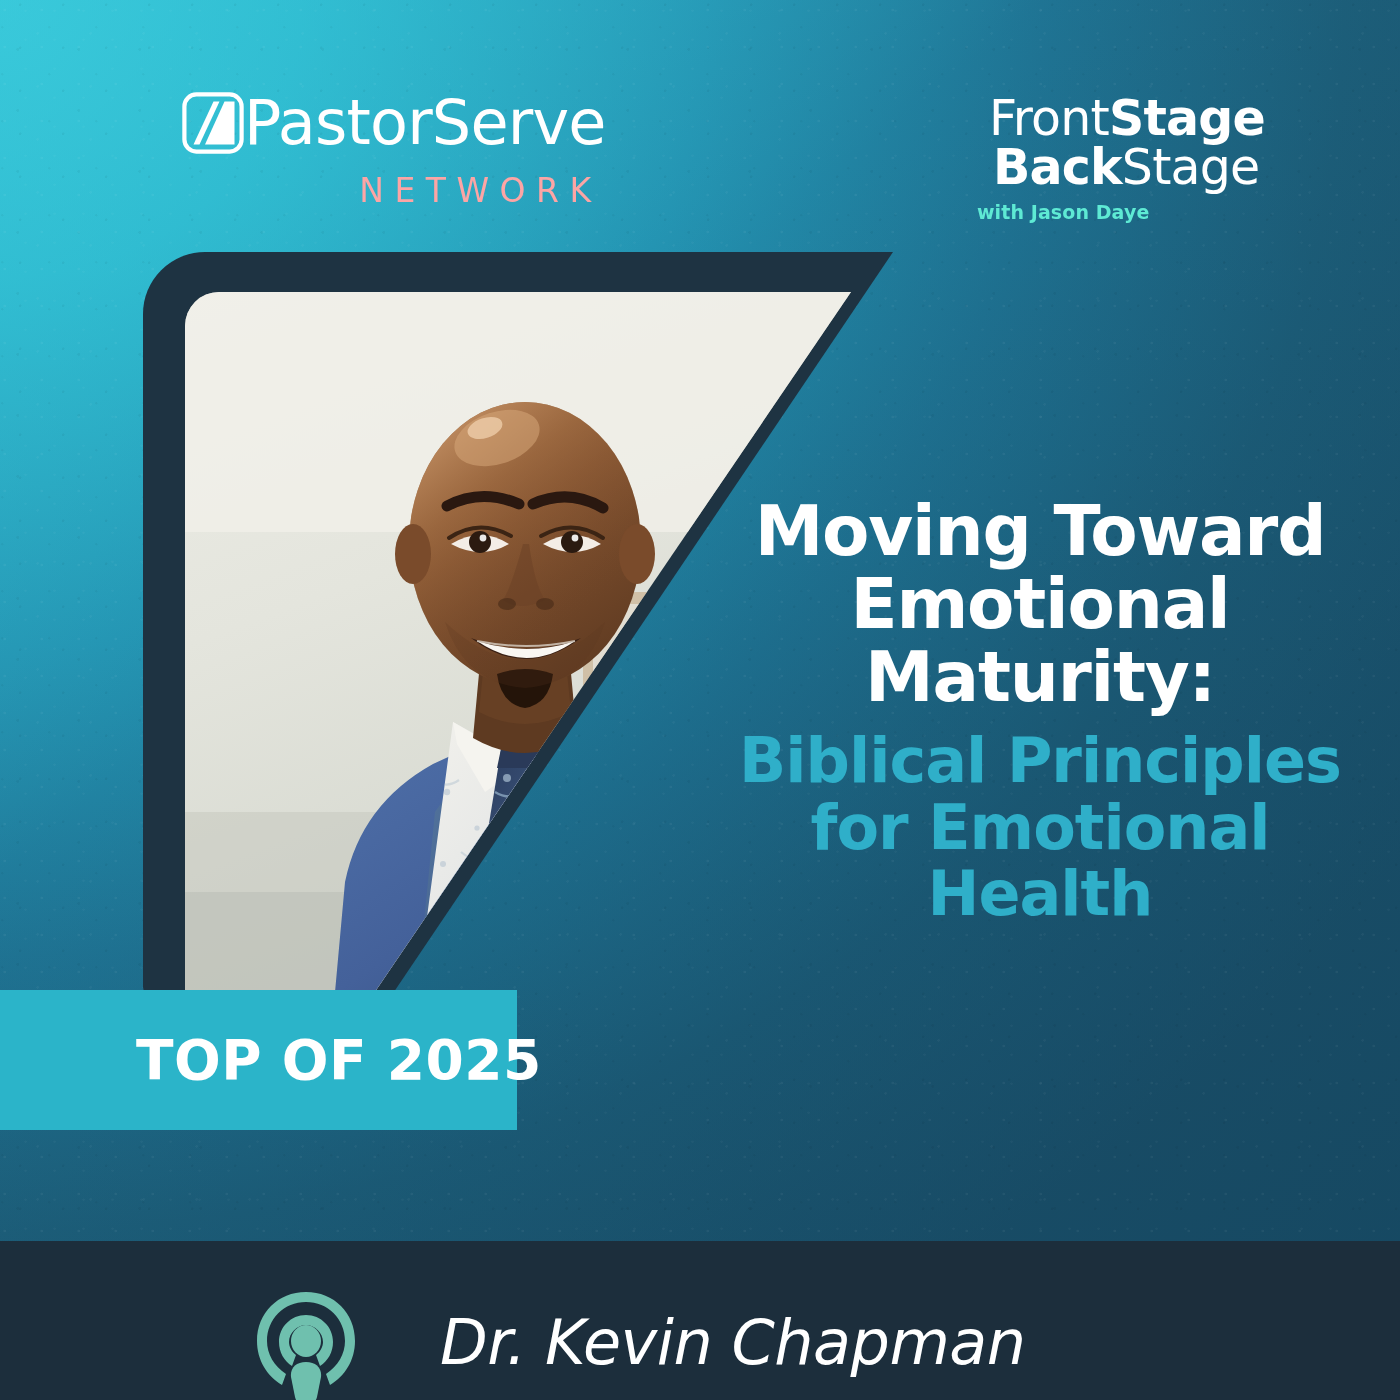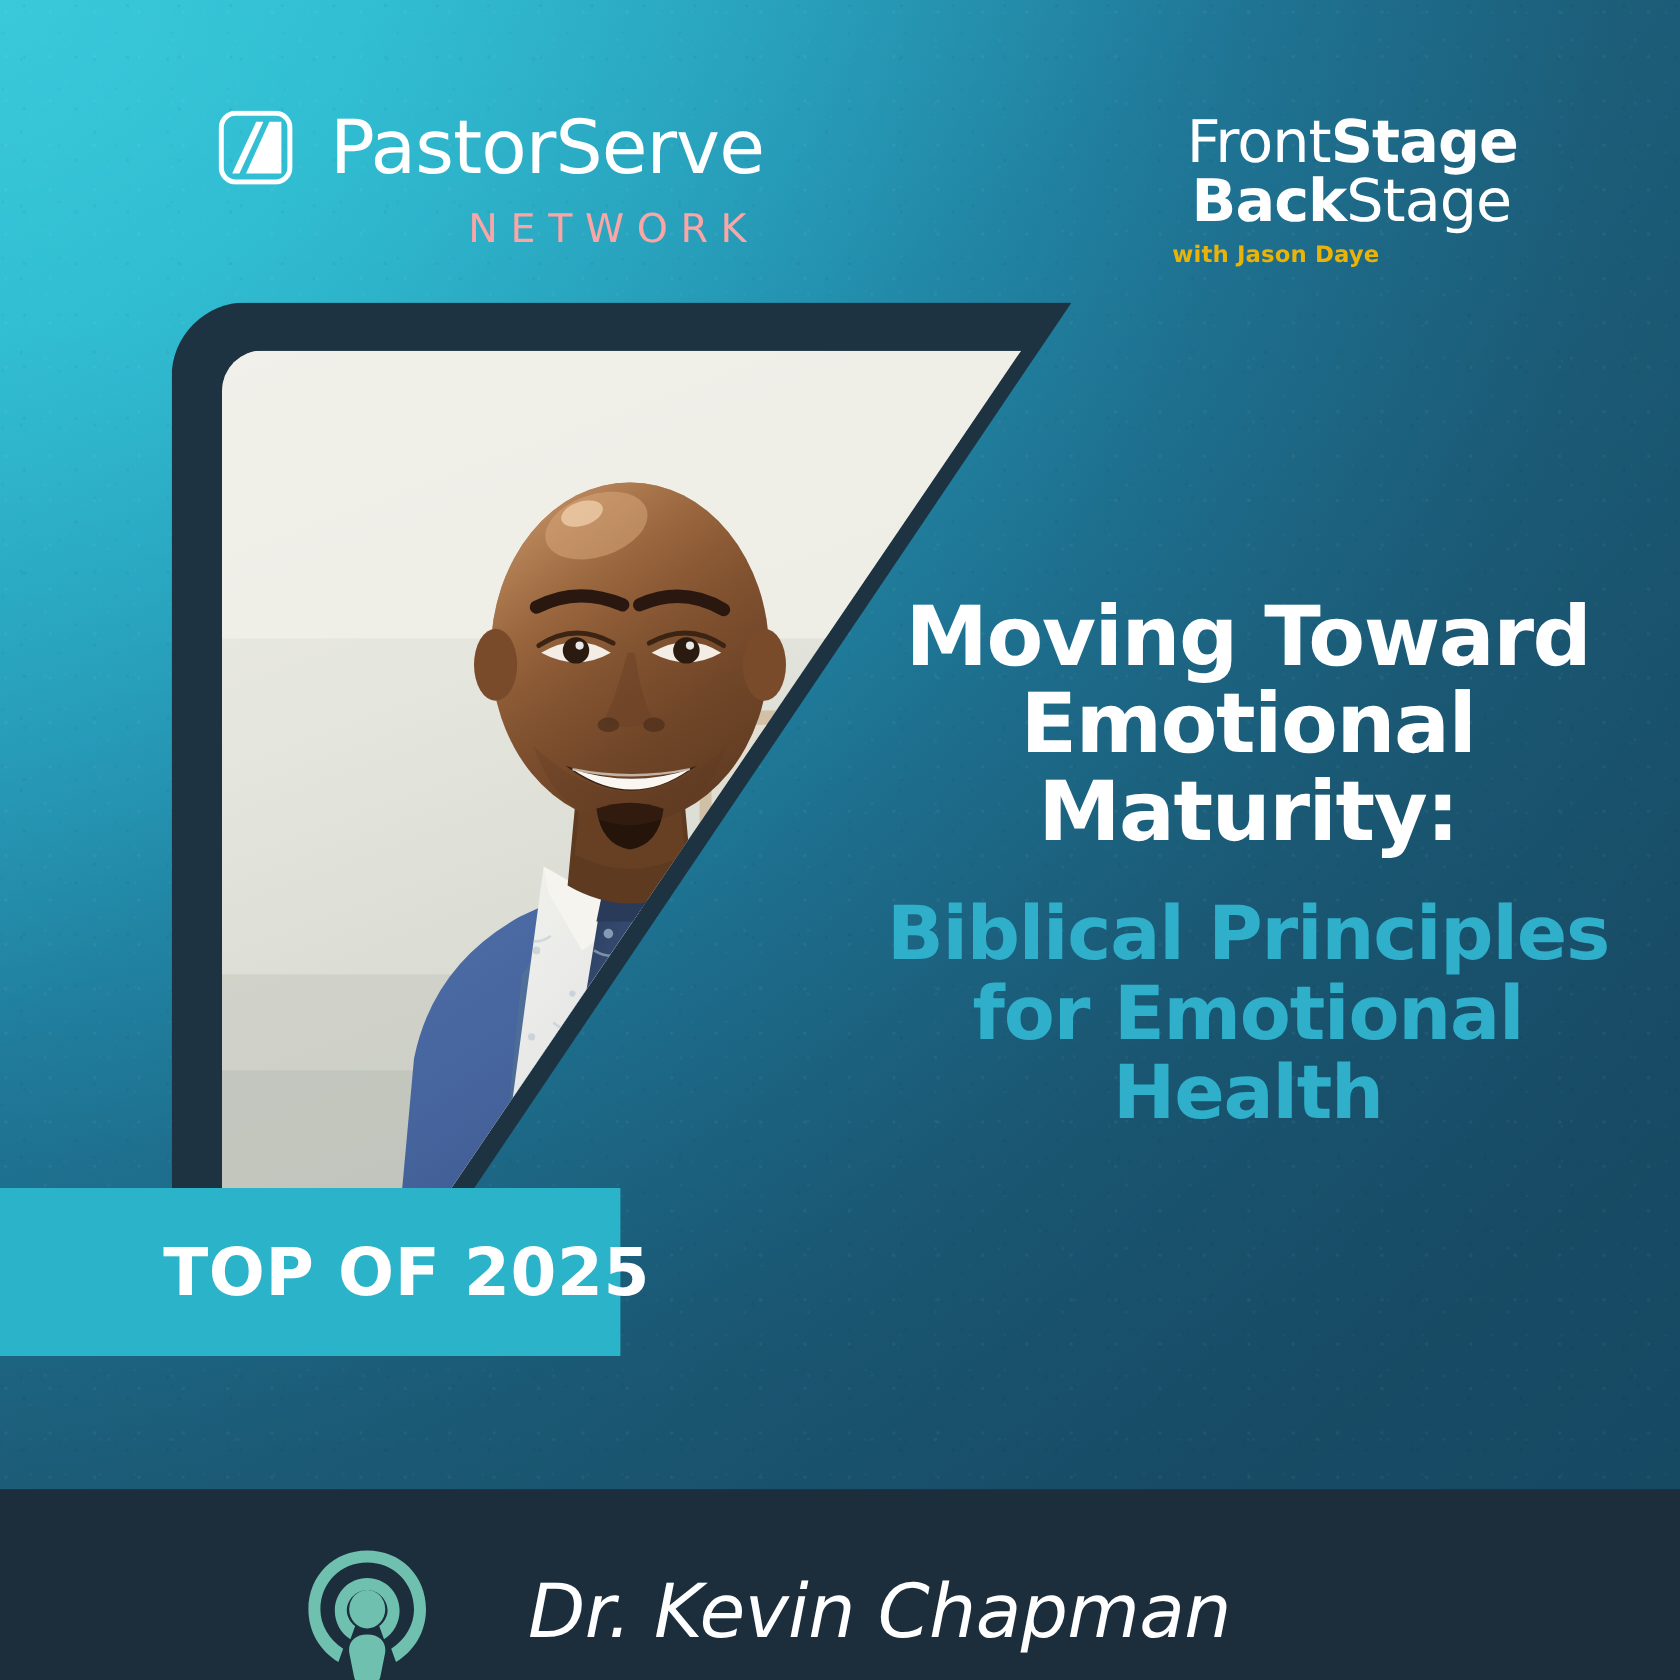--- a/index.html
+++ b/index.html
@@ -30,21 +30,21 @@
       radial-gradient(circle at 47% 11%, rgba(0,0,0,.28) 0 1.1px, transparent 1.5px),
       radial-gradient(circle at 71% 63%, rgba(255,255,255,.24) 0 1.1px, transparent 1.5px),
       radial-gradient(circle at 29% 81%, rgba(0,0,0,.24) 0 1.2px, transparent 1.6px),
       radial-gradient(circle at 88% 37%, rgba(255,255,255,.20) 0 1px, transparent 1.4px),
       radial-gradient(circle at 5% 58%, rgba(0,0,0,.22) 0 1px, transparent 1.4px);
     background-size:37px 37px, 43px 43px, 53px 53px, 61px 61px, 29px 29px, 47px 47px;
   }
 
   
   .ps-logo { position:absolute; left:142px; top:92px; }
-  .ps-row { display:flex; align-items:center; gap:31px;padding-left:40px; }
+  .ps-row { display:flex; align-items:center; gap:0;padding-left:40px; }
   .ps-mark { width:62px; height:62px; display:block; }
   .ps-word {
     font-size:62px; font-weight:400; color:#FFFFFF;
     letter-spacing:-0.8px; line-height:1; white-space:nowrap;
     font-family:"DejaVu Sans", sans-serif;
   }
   .ps-network {
     font-size:33px; font-weight:400; color:#fca5a5;
     letter-spacing:10.5px; text-align:right; line-height:1;
     margin-top:20px; padding-right:4px;
@@ -55,21 +55,21 @@
   .fsbs-l1, .fsbs-l2 {
     font-size:49px; line-height:0.99; color:#FFFFFF;
     letter-spacing:-0.8px; white-space:nowrap;
     font-family:"DejaVu Sans", sans-serif;
     margin-left:24px;
   }
   .fsbs-l1 { margin-left:20px; }
   .fsbs-thin { font-weight:400; }
   .fsbs-bold { font-weight:700; }
   .fsbs-with {
-    font-size:19px; font-weight:700; color:#eab308;
+    font-size:19px; font-weight:700; color:#5eead4;
     letter-spacing:0.1px; margin-top:9px; margin-left:8px;
     font-family:"DejaVu Sans", sans-serif;
   }
 
   
   .frame-wrap { position:absolute; left:0; top:0; width:1400px; height:1210px; }
 
   .frame-dark {
     position:absolute; left:143px; top:252px;
     width:750px; height:745px;
@@ -111,21 +111,21 @@
     width:660px; text-align:center;
   }
   .title-main {
     font-family:"DejaVu Sans", sans-serif;
     font-size:69px; font-weight:700; color:#FFFFFF;
     line-height:1.06; letter-spacing:-1.2px;
   }
   .title-sub {
     font-family:"DejaVu Sans", sans-serif;
     font-size:62px; font-weight:700; color:#2FAFC9;
-    line-height:1.07; letter-spacing:-1px; margin-top:31px;
+    line-height:1.07; letter-spacing:-1px; margin-top:14px;
   }
 
   
   .footer {
     position:absolute; left:0; top:1198px;
     width:1400px; height:202px;
     background:#1C2E3C;
     display:flex; align-items:center;margin-top:43px;
   }
   .pod-icon { margin-left:248px; width:116px; height:116px; display:block; flex:0 0 auto; }

